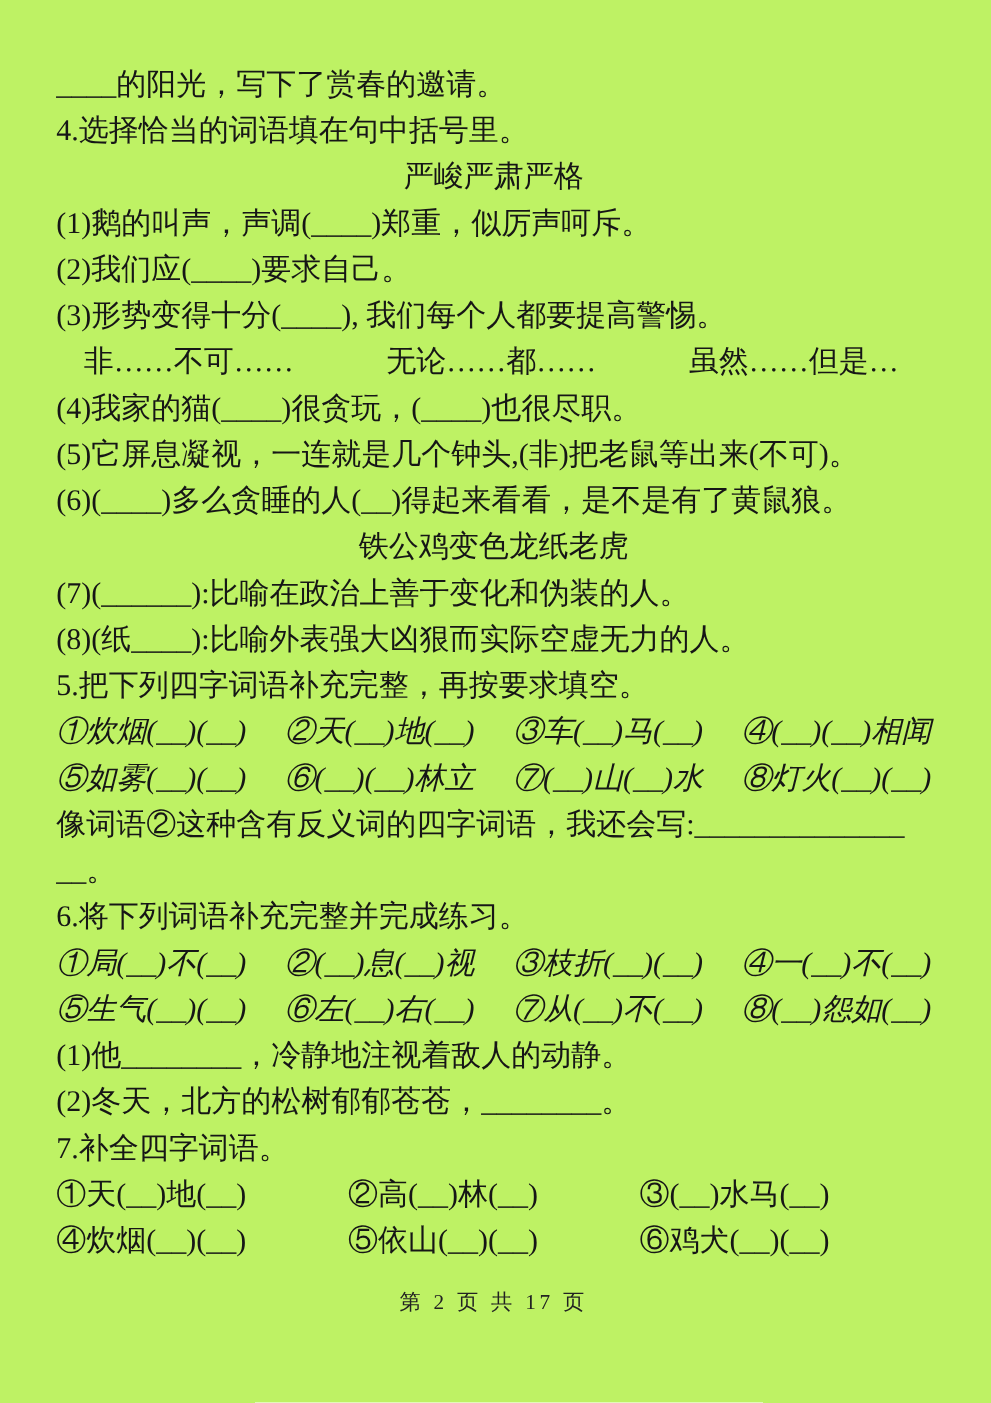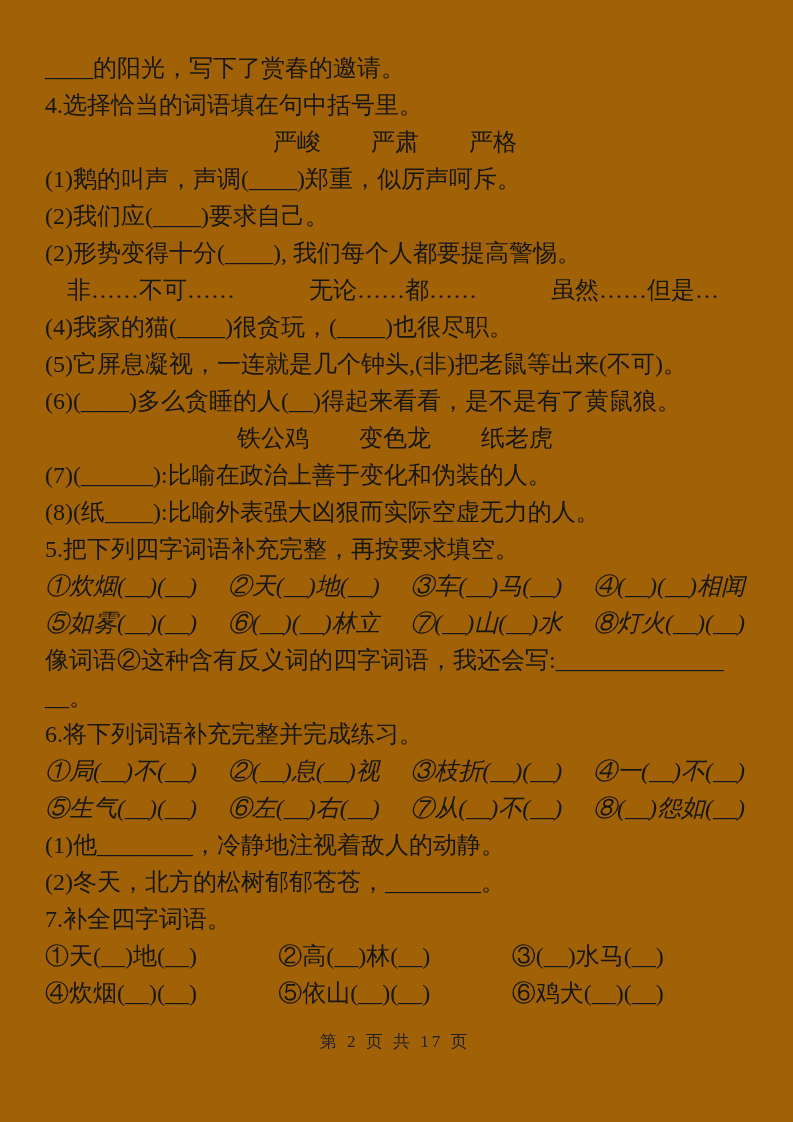--- a/index.html
+++ b/index.html
@@ -6,36 +6,35 @@
     margin: 0;
     padding: 0;
     background: #ffffff;
   }
   .page {
     position: relative;
     width: 793px;
     height: 1122px;
     box-sizing: border-box;
     padding: 50px 48px 0 45px;
-    background: #a16207;
+    background: #bef264;
     color: #161616;
     font-family: "Liberation Serif", "DejaVu Serif", serif;
     font-size: 24px;
     overflow: hidden;
   }
   .line {
     height: 37px;
     line-height: 37px;
     white-space: nowrap;
   }
   .indent2 { padding-left: 48px; }
   .bank-center {
     display: flex;
     justify-content: center;
-    gap: 50px;
   }
   .bank-spread {
     display: flex;
     justify-content: space-between;
     width: 652px;
     margin-left: 22px;
   }
   .row4 {
     display: flex;
     justify-content: space-between;
@@ -63,21 +62,21 @@
   <div class="line">4.选择恰当的词语填在句中括号里。</div>
 
   <div class="line bank-center">
     <span>严峻</span>
     <span>严肃</span>
     <span>严格</span>
   </div>
 
   <div class="line">(1)鹅的叫声，声调(____)郑重，似厉声呵斥。</div>
   <div class="line">(2)我们应(____)要求自己。</div>
-  <div class="line">(2)形势变得十分(____), 我们每个人都要提高警惕。</div>
+  <div class="line">(3)形势变得十分(____), 我们每个人都要提高警惕。</div>
 
   <div class="line bank-spread">
     <span>非……不可……</span>
     <span>无论……都……</span>
     <span>虽然……但是…</span>
   </div>
 
   <div class="line">(4)我家的猫(____)很贪玩，(____)也很尽职。</div>
   <div class="line">(5)它屏息凝视，一连就是几个钟头,(非)把老鼠等出来(不可)。</div>
   <div class="line">(6)(____)多么贪睡的人(__)得起来看看，是不是有了黄鼠狼。</div>

